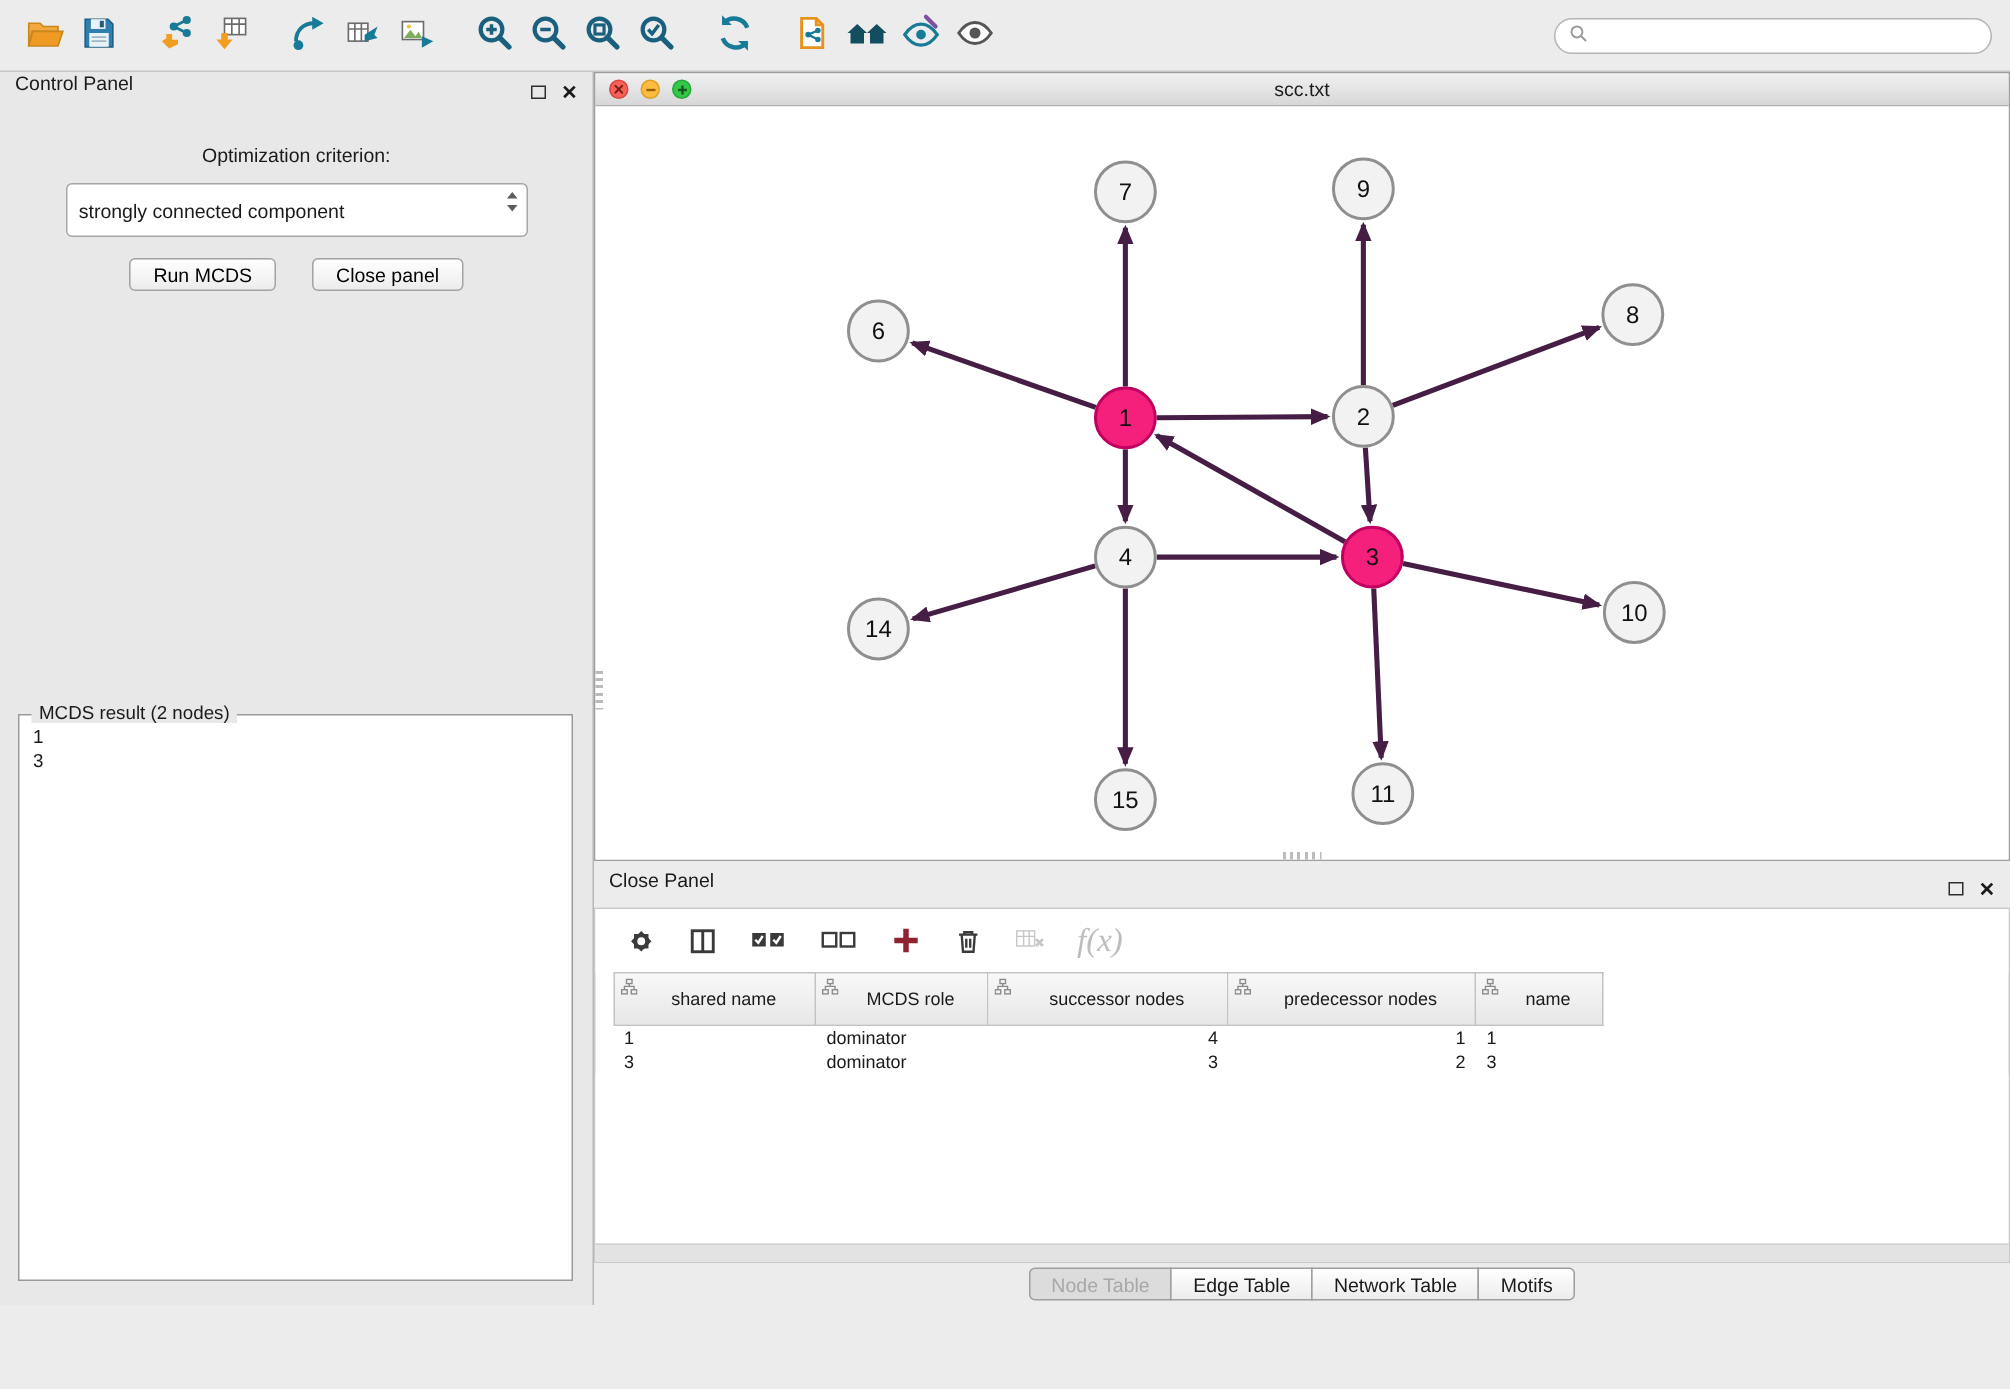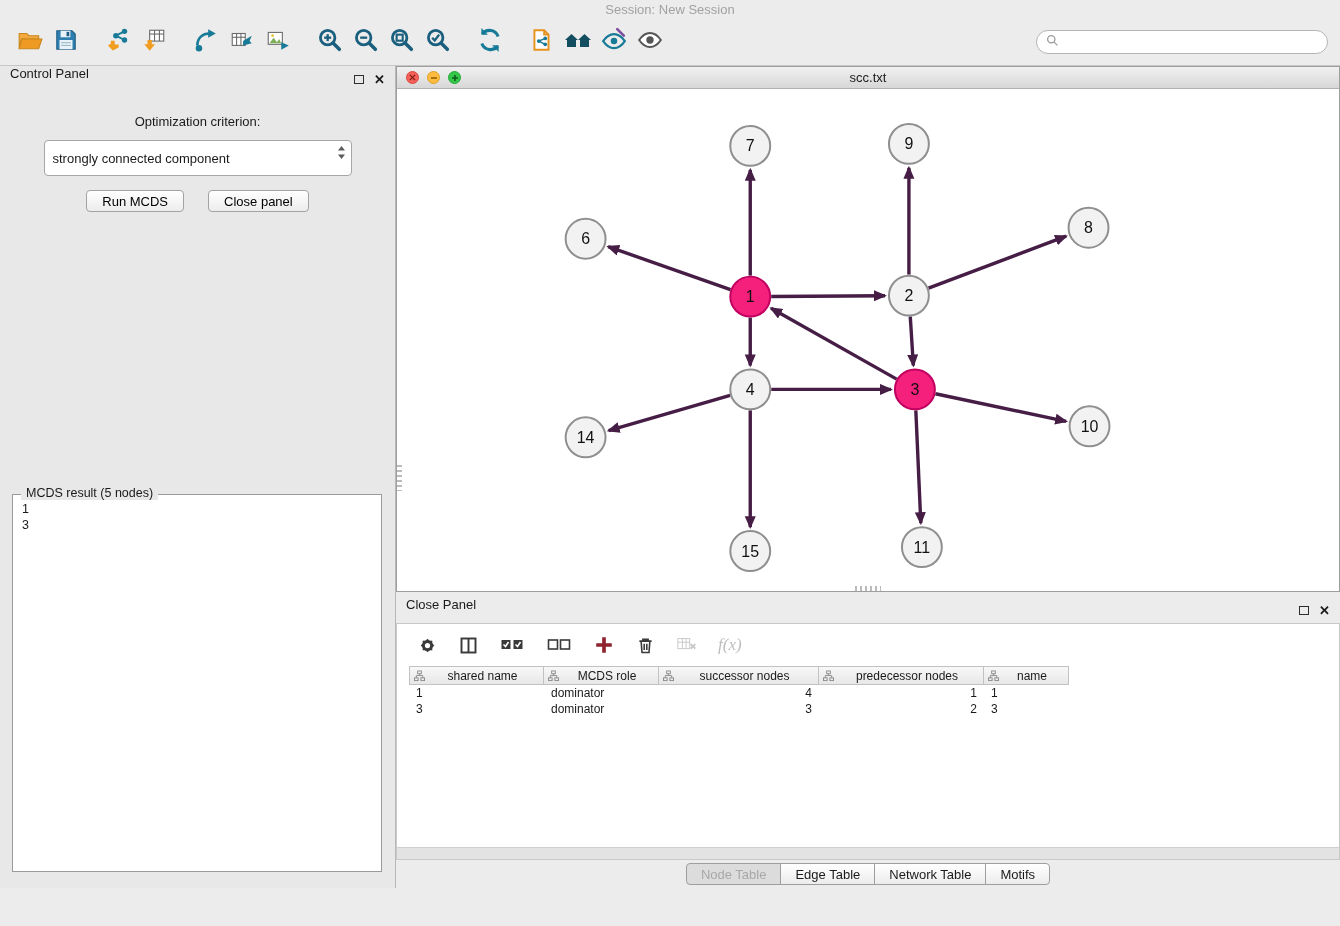--- a/index.html
+++ b/index.html
@@ -77,23 +77,23 @@
   .grip-bottom { position:absolute; bottom:0; left:458px; width:26px; height:5px;
                  background:repeating-linear-gradient(90deg,#bbb 0 2px, transparent 2px 5px); }
 
   .divider-h { height:5px; background:#ececec; }
 
   
   .table-panel { flex:1; display:flex; flex-direction:column; }
   .tp-body { flex:1; background:#fff; border:1px solid #c9c9c9; display:flex; flex-direction:column; }
   .tp-toolbar { height:42px; display:flex; align-items:center; gap:20px; padding:0 20px; background:#fff; }
   .tp-tool { display:flex; align-items:center; justify-content:center; }
-  .fx { font-family:"Liberation Serif", serif; font-style:italic; font-size:17px; color:#bdbdbd; }
-
-  .thead { display:flex; height:19px; margin-left:12px; }
+  .fx { font-family:"Liberation Serif", serif; font-style:italic; font-size:22px; color:#bdbdbd; }
+
+  .thead { display:flex; height:36px; margin-left:12px; }
   .th { display:flex; align-items:center; position:relative; font-size:12px;
         background:linear-gradient(#f8f8f8,#e7e7e7); border:1px solid #c2c2c2; border-left:none; }
   .th:first-child { border-left:1px solid #c2c2c2; }
   .th .sort-ic { position:absolute; left:4px; top:3px; }
   .th .lbl { flex:1; text-align:center; padding:0 4px 0 16px; }
   .c0 { width:135px; } .c1 { width:115px; } .c2 { width:160px; } .c3 { width:165px; } .c4 { width:85px; }
 
   .tr { display:flex; height:16px; margin-left:12px; font-size:12px; line-height:16px; }
   .td { padding:0 7px; overflow:hidden; white-space:nowrap; }
   .td.a-r { text-align:right; }
@@ -110,23 +110,20 @@
   .mem-btn { margin-left:auto; height:23px; border:1px solid #ababab; border-radius:4px;
              background:linear-gradient(#ffffff,#ececec); display:flex; align-items:center; gap:6px;
              padding:0 11px; font-size:12px; }
   .mem-dot { width:11px; height:11px; border-radius:50%; background:#3ecb4e; border:1px solid #2aa93a; }
 </style>
 </head>
 <body>
 
 <div class="app">
 
-  <div class="titlebar">
-    <span>Session: New Session</span>
-  </div>
 
   <div class="toolbar">
     <div class="tb-btn">
       <span><svg width="28" height="26" viewBox="0 0 24 24">
             <path d="M2 6h7l2 2h9v3H4l-2 9z" fill="#f3a93f" stroke="#c9871c"></path>
             <path d="M4.6 11H23l-3 9H2z" fill="#ef9a23" stroke="#c9871c"></path>
           </svg></span>
     </div>
     <div class="tb-btn">
       <span><svg width="26" height="26" viewBox="0 0 24 24">
@@ -290,21 +287,21 @@
               <path d="M4.5 14L1 9.6h7z" fill="#5c5c5c"></path>
             </svg></span>
       </div>
 
       <div class="cp-buttons">
         <button class="cp-btn">Run MCDS</button>
         <button class="cp-btn">Close panel</button>
       </div>
 
       <div class="result-box">
-        <span class="result-legend">MCDS result (5 nodes)</span>
+        <span class="result-legend">MCDS result (2 nodes)</span>
         <div class="result-lines">
           <div>1</div>
           <div>3</div>
         </div>
       </div>
     </div>
 
     <div class="right-col">
 
       <div class="net-window">

